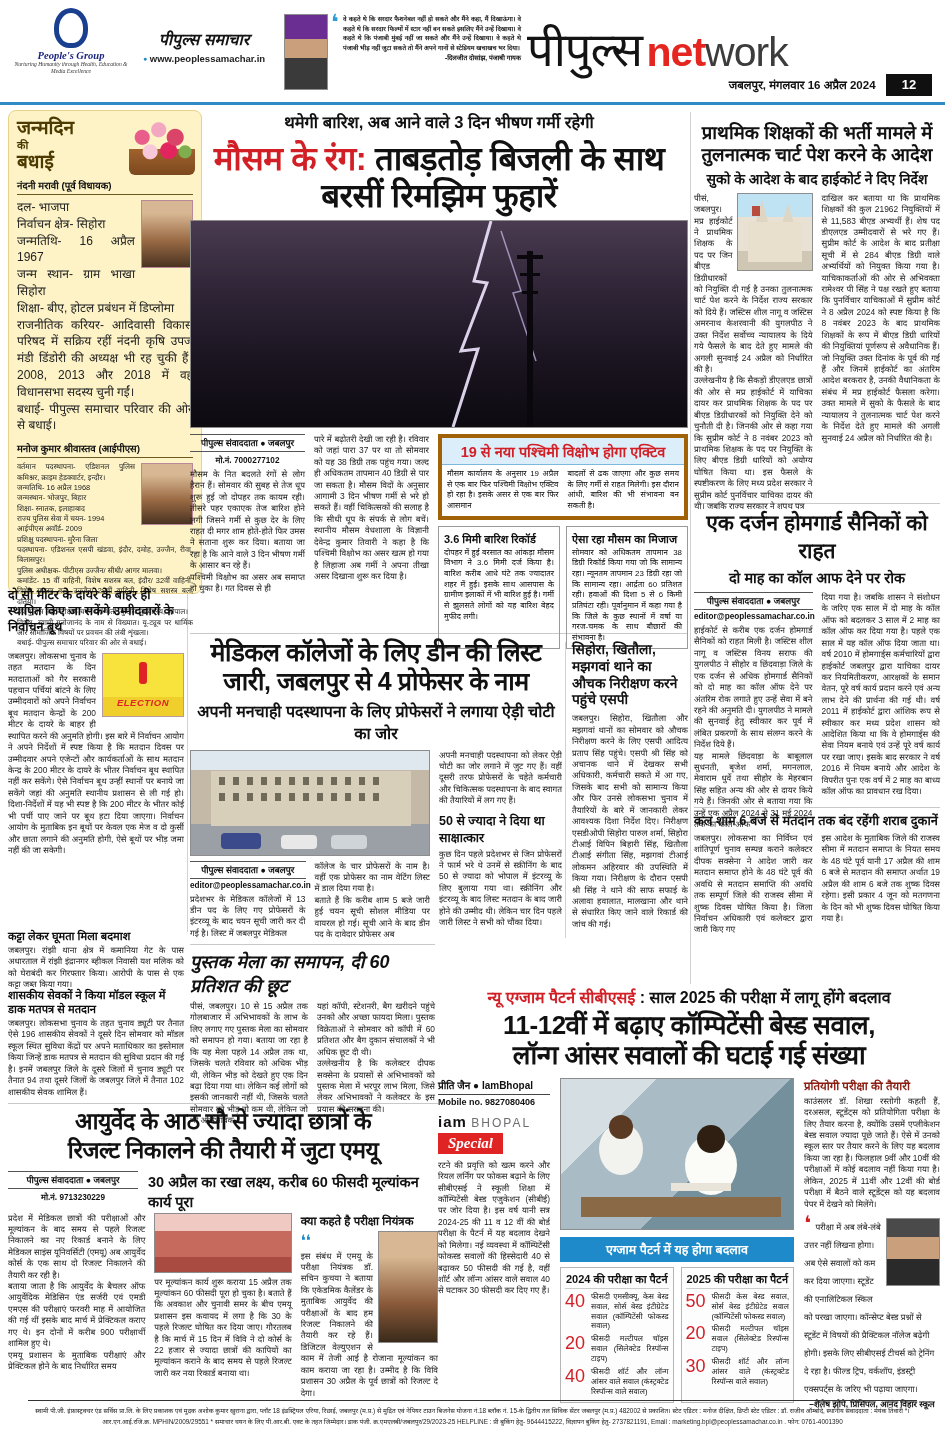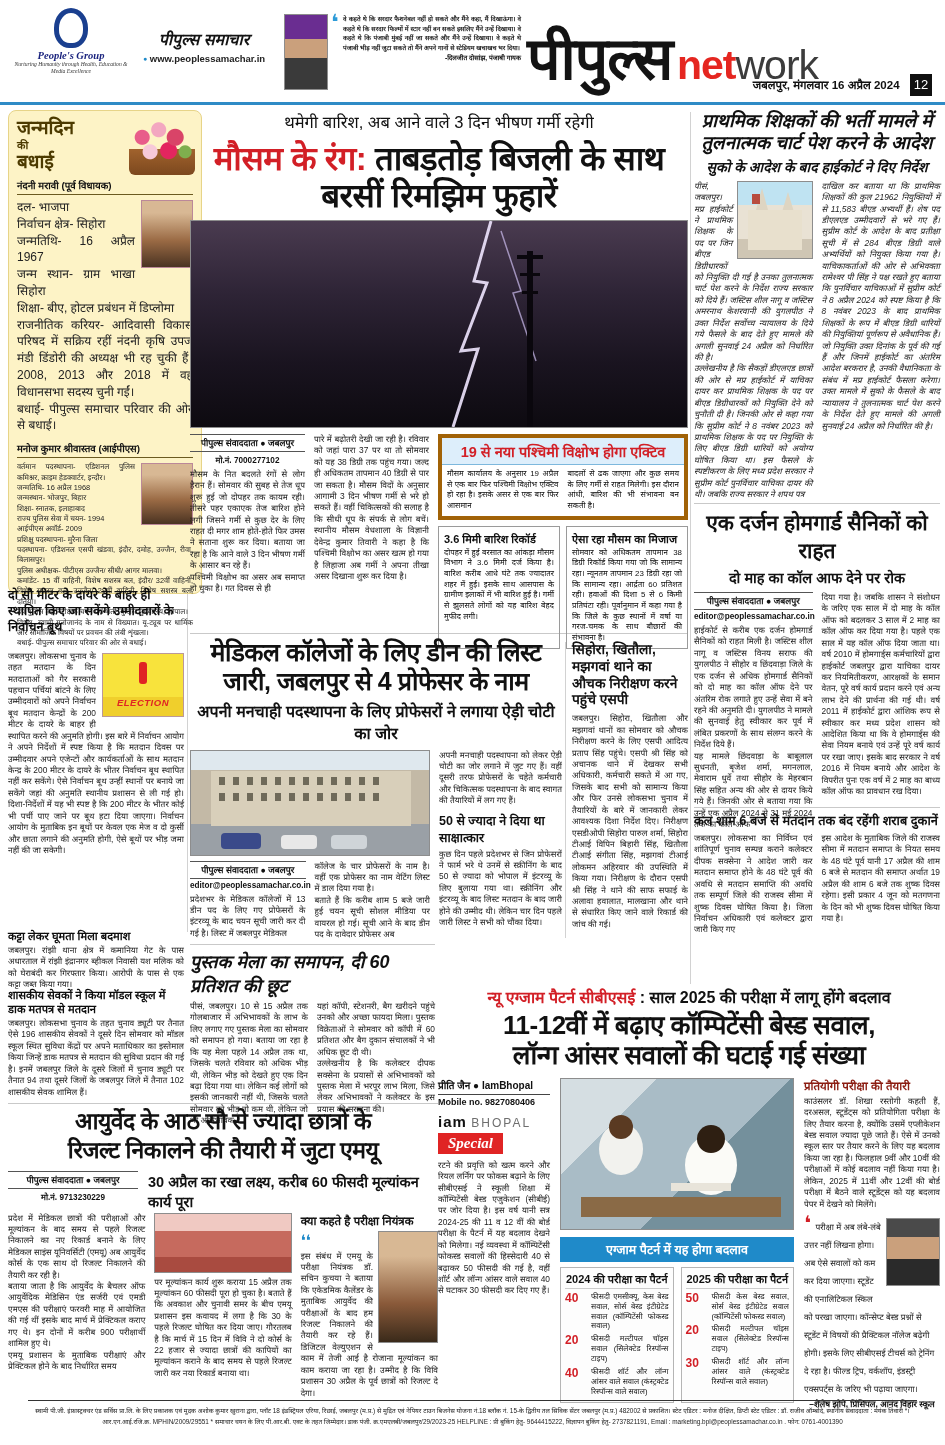--- a/index.html
+++ b/index.html
@@ -21,26 +21,26 @@
   #header{position:absolute;left:0;top:0;width:945px;height:102px;border-bottom:3px solid #2e8bc6;background:#fff;}
   .pg-ring{width:24px;height:30px;border:5px solid #1a3f8f;border-radius:50% 50% 45% 45%;margin:0 auto;}
   .pg-name{font-family:"Liberation Serif","DejaVu Serif",serif;font-style:italic;font-weight:700;
            color:#1a237e;font-size:10.5px;text-align:center;margin-top:2px;}
   .pg-tag{font-family:"Liberation Serif","DejaVu Serif",serif;font-style:italic;font-size:5.6px;color:#333;text-align:center;line-height:1.3;}
   .ps-name{font-size:16px;font-weight:800;color:#141414;font-style:italic;}
   .ps-web{font-size:9.5px;font-weight:700;color:#222;margin-top:3px;}
   .q-mark{position:absolute;left:-2px;top:-4px;color:#2d9bd8;font-size:22px;font-weight:900;}
   .q-text{font-size:6.4px;font-weight:700;line-height:1.5;color:#222;text-align:justify;}
   .q-by{font-size:6.6px;font-weight:800;text-align:right;margin-top:1px;}
-  .mh-hi{font-size:59px;font-weight:700;letter-spacing:-1px;color:#131313;}
+  .mh-hi{font-size:47px;font-weight:400;letter-spacing:-1px;color:#131313;}
   .mh-net{font-size:41px;font-weight:700;color:#e52620;letter-spacing:-1px;}
   .mh-work{font-size:41px;font-weight:400;color:#3c3c3c;letter-spacing:-1px;}
   .date-line{font-size:11.5px;font-weight:700;color:#111;}
-  .page-box{display:inline-block;width:22px;height:19px;background:#101010;color:#fff;
-            font-size:13px;font-weight:400;text-align:center;padding-top:3px;margin-left:6px;}
+  .page-box{display:inline-block;width:46px;height:19px;background:#101010;color:#fff;
+            font-size:13px;font-weight:700;text-align:center;padding-top:3px;margin-left:6px;}
   
   #birthday{background:#fdf3c6;border:1px solid #e7d488;border-radius:8px;padding:7px 8px;}
   .bd-title{font-size:19px;font-weight:900;color:#4c3a00;line-height:1.0;}
   .bd-small{font-size:11px;font-weight:800;color:#4c3a00;}
   .bd-flowers{position:absolute;right:6px;top:6px;width:66px;height:58px;border-radius:6px;
      background:
        radial-gradient(circle at 20% 35%, #e85d8a 0 7px, transparent 8px),
        radial-gradient(circle at 45% 22%, #f3a7c0 0 7px, transparent 8px),
        radial-gradient(circle at 70% 35%, #d94468 0 8px, transparent 9px),
        radial-gradient(circle at 32% 60%, #f7c9d8 0 7px, transparent 8px),
@@ -48,38 +48,38 @@
        radial-gradient(circle at 85% 60%, #7fae4e 0 6px, transparent 7px),
        linear-gradient(180deg, #fdf3c6 55%, #a0622d 56%, #7c481e 100%);}
   .bd-name{font-size:9.8px;font-weight:800;border-bottom:1px solid #6b5a20;padding-bottom:2px;margin:8px 0 4px;}
   .bd-photo{float:right;width:50px;height:66px;margin:1px 0 4px 6px;border:1px solid #b89;
      background:linear-gradient(180deg,#d8b894 18%,#9a6a44 60%,#4a3322 100%);}
   .bd-det{font-size:12px;line-height:1.4;text-align:justify;white-space:pre-line;color:#222;}
   
   .h-sm{font-size:12.6px;font-weight:800;line-height:1.28;color:#0d0d0d;}
   .h-xs{font-size:11.2px;font-weight:800;line-height:1.25;color:#0d0d0d;}
   
-  .w-kicker{font-size:16.5px;font-weight:400;}
+  .w-kicker{font-size:16.5px;font-weight:700;}
   .w-head{font-size:33px;font-weight:900;line-height:1.12;letter-spacing:-0.5px;}
   .w-red{color:#d21f26;}
   .box-wd{border:4px solid #a16207;}
   .box-wd-title{background:#ddeefb;border-bottom:1px solid #7db8dd;color:#d21f26;
      font-size:14.5px;font-weight:900;text-align:center;padding:3px 0;}
   .mini-box{border:1px solid #9a9a9a;padding:4px 5px;}
   .mini-title{font-size:11px;font-weight:900;margin-bottom:2px;}
   .mini-body{font-size:7.9px;line-height:1.35;text-align:justify;white-space:pre-line;}
   
   .cb-kicker{font-size:16px;font-weight:800;}
   .cb-red{color:#d21f26;}
   .cb-head{font-size:26px;font-weight:900;line-height:1.15;letter-spacing:-0.5px;white-space:pre-line;}
   .blue-bar{background:#1f8ac9;color:#fff;font-size:12.5px;font-weight:800;text-align:center;padding:4px 0;}
   .pat-box{border:1px solid #b5b5b5;background:#fdfdfd;padding:3px 4px;flex:1;min-width:0;}
   .pat-title{font-size:11px;font-weight:900;text-align:center;border-bottom:1px solid #ccc;padding-bottom:2px;margin-bottom:3px;}
   .pat-item{display:flex;gap:4px;margin-bottom:3px;}
-  .pat-num{color:#d21f26;font-size:12px;font-weight:700;min-width:22px;line-height:1;}
+  .pat-num{color:#d21f26;font-size:18px;font-weight:400;min-width:22px;line-height:1;}
   .pat-txt{font-size:7.6px;line-height:1.3;text-align:justify;}
   .prep-head{color:#8b1d12;font-size:11.5px;font-weight:900;margin-bottom:3px;}
   .badge{width:110px;margin:6px 0;}
   .badge-iam{font-size:15px;font-weight:800;color:#101010;letter-spacing:1px;}
   .badge-bhopal{font-size:12px;font-weight:400;color:#6e6e6e;letter-spacing:2px;}
   .badge-special{background:#e02424;color:#fff;font-family:"Liberation Serif","DejaVu Serif",serif;
      font-style:italic;font-weight:700;font-size:15px;padding:2px 10px;display:inline-block;margin-top:2px;}
   .quote-red{color:#d21f26;font-size:20px;font-weight:900;line-height:0.6;}
   
   .elect{float:right;width:80px;height:62px;margin:2px 0 3px 6px;border:1px solid #b99;
@@ -228,21 +228,21 @@
           </div>
           <div class="col mini-box">
             <div class="mini-title">ऐसा रहा मौसम का मिजाज</div>
             <div class="mini-body">सोमवार को अधिकतम तापमान 38 डिग्री रिकॉर्ड किया गया जो कि सामान्य रहा। न्यूनतम तापमान 23 डिग्री रहा जो कि सामान्य रहा। आर्द्रता 60 प्रतिशत रही। हवाओं की दिशा 5 से 6 किमी प्रतिघंटा रही। पूर्वानुमान में कहा गया है कि जिले के कुछ स्थानों में वर्षा या गरज-चमक के साथ बौछारों की संभावना है।</div>
           </div>
         </div>
       </div>
     </div>
   </div>
 
-  <div class="art" style="left:694px;top:110px;width:246px;font-style:italic;">
+  <div class="art" style="left:694px;top:122px;width:246px;">
     <div class="ctr" style="font-size:18.5px;font-weight:900;line-height:1.18;">प्राथमिक शिक्षकों की भर्ती मामले में तुलनात्मक चार्ट पेश करने के आदेश</div>
     <div class="ctr" style="font-size:14px;font-weight:700;margin-top:3px;">सुको के आदेश के बाद हाईकोर्ट ने दिए निर्देश</div>
     <div class="cols" style="margin-top:5px;">
       <div class="col">
         <div class="ph" style="float:right;width:74px;height:76px;margin:0 0 4px 4px;background:linear-gradient(180deg,#bfe3f2 0 30%,#e9e2d4 30% 75%,#cfc6b4 75% 100%);">
           <svg width="74" height="76">
               <polygon points="18,28 24,6 30,28" fill="#ded5c2"></polygon>
               <polygon points="44,30 50,10 56,30" fill="#ded5c2"></polygon>
               <rect x="10" y="28" width="54" height="40" fill="#e8e0cd"></rect>
               <rect x="14" y="12" width="8" height="10" fill="#b84c3f"></rect>

